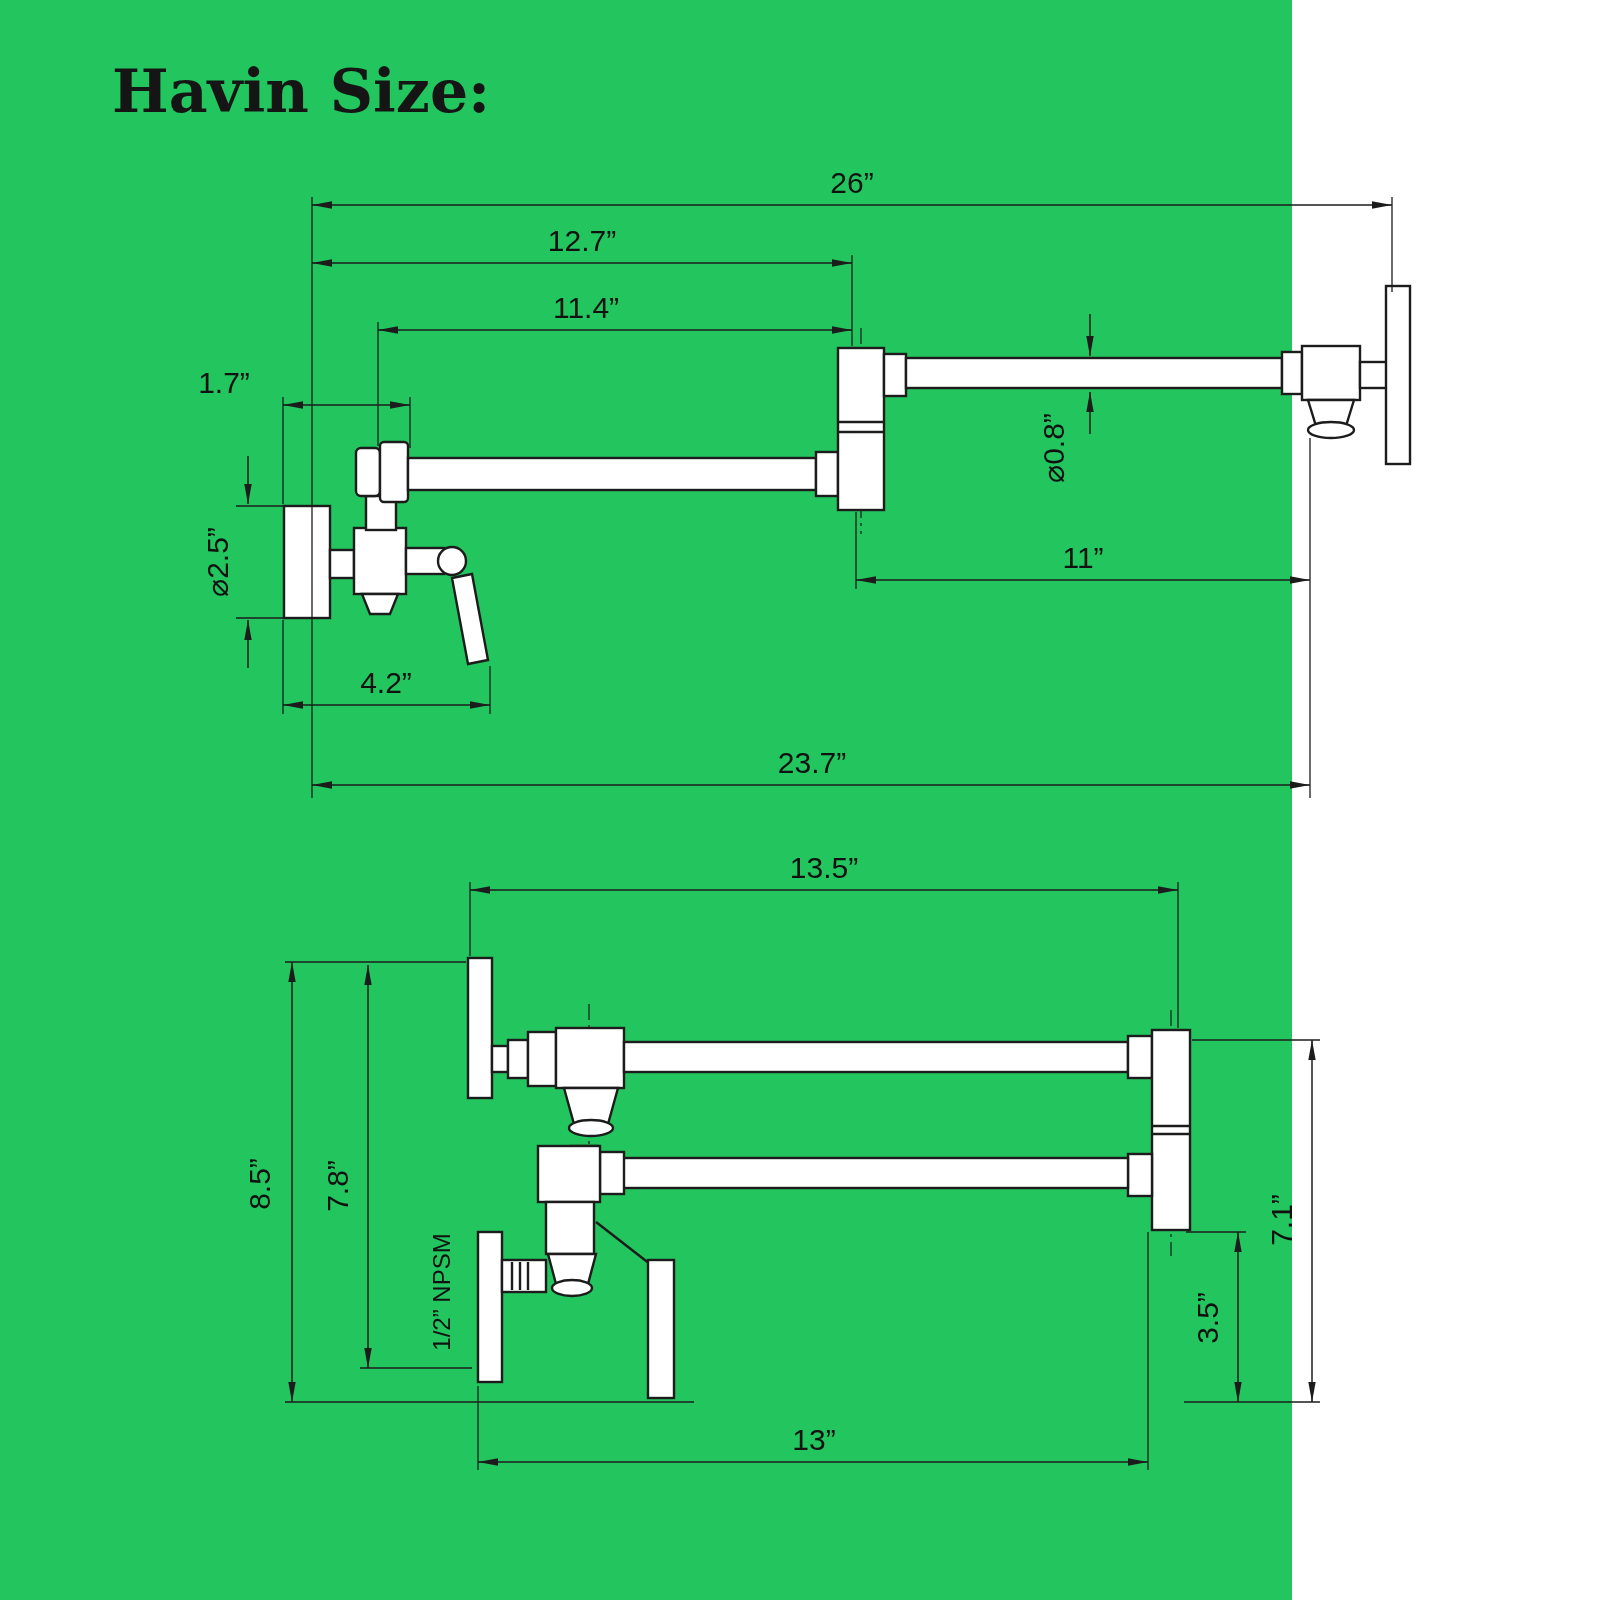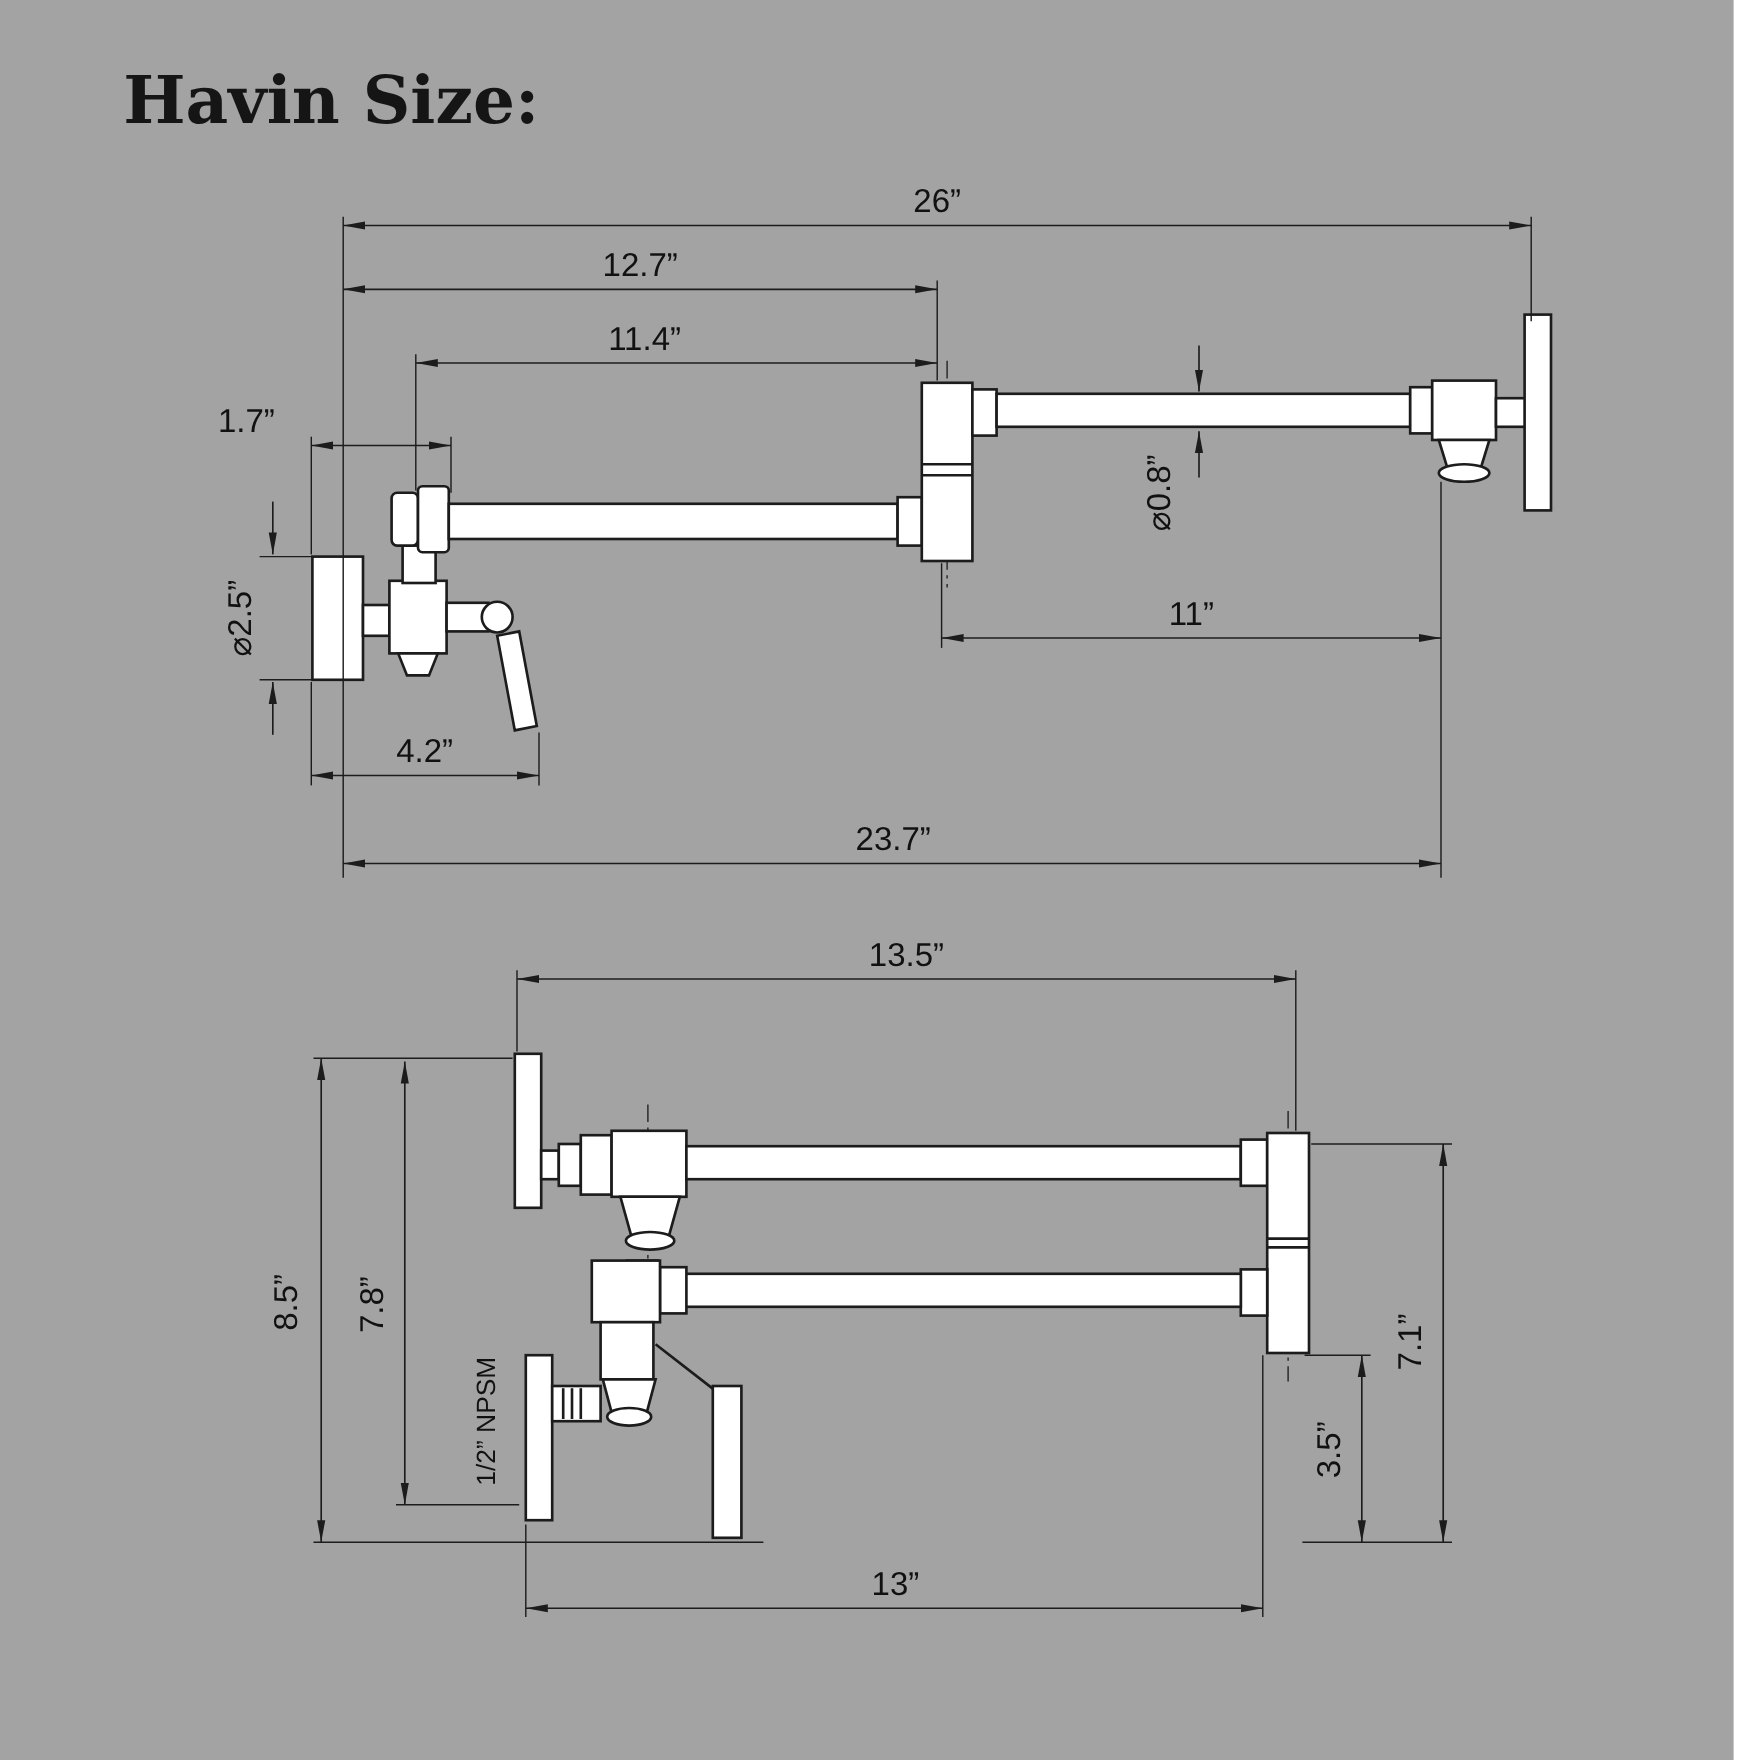--- a/index.html
+++ b/index.html
@@ -1,16 +1,16 @@
 <!DOCTYPE html>
 <html><head>
 <meta charset="utf-8">
 <style>
   html,body{margin:0;padding:0;background:#ffffff;}
-  .stage{width:1576px;height:1600px;position:relative;background:#a3a3a3;font-family:"Liberation Sans","DejaVu Sans",sans-serif;}
+  .stage{width:1292px;height:1600px;position:relative;background:#22c55e;font-family:"Liberation Sans","DejaVu Sans",sans-serif;}
   svg{display:block;}
   .part{fill:#ffffff;stroke:#1c1c1c;stroke-width:2.4;stroke-linejoin:miter;}
   .pline{stroke:#1c1c1c;stroke-width:2.4;fill:none;}
   .dim{stroke:#1c1c1c;stroke-width:1.5;fill:none;}
   .ext{stroke:#1c1c1c;stroke-width:1.3;fill:none;}
   .cl{stroke:#1c1c1c;stroke-width:1.2;fill:none;stroke-dasharray:16 5 3 5;}
   text.dimtxt{font-family:"Liberation Sans","DejaVu Sans",sans-serif;font-size:30px;fill:#111;}
   text.small{font-size:24px;}
   text.title{font-family:"DejaVu Serif","Liberation Serif",serif;font-size:60px;font-weight:bold;fill:#151515;}
   .mid{text-anchor:middle;}

